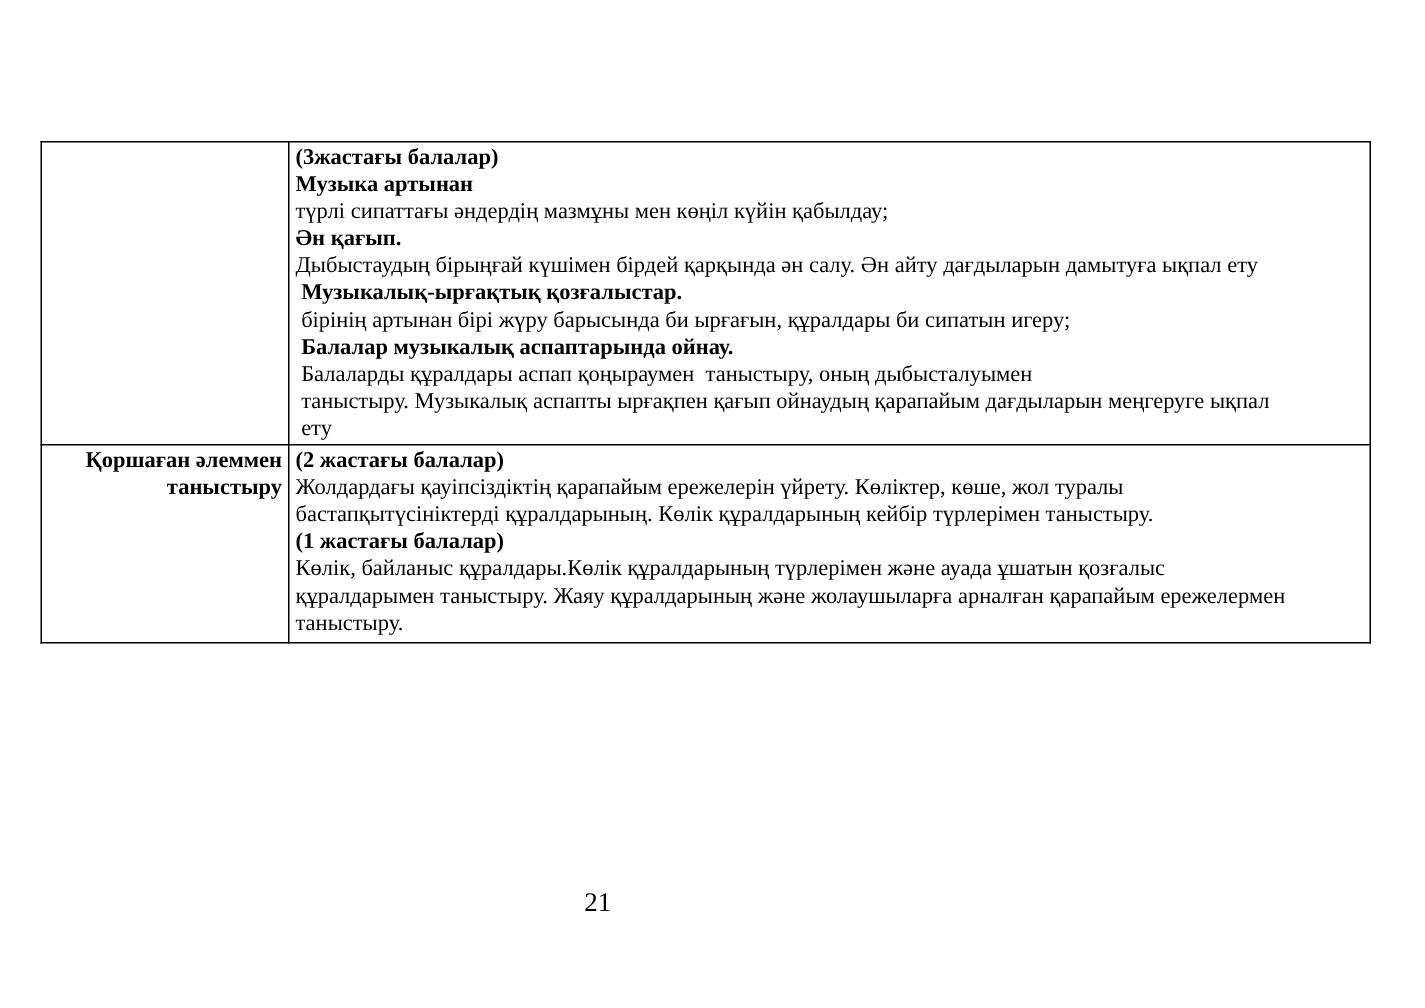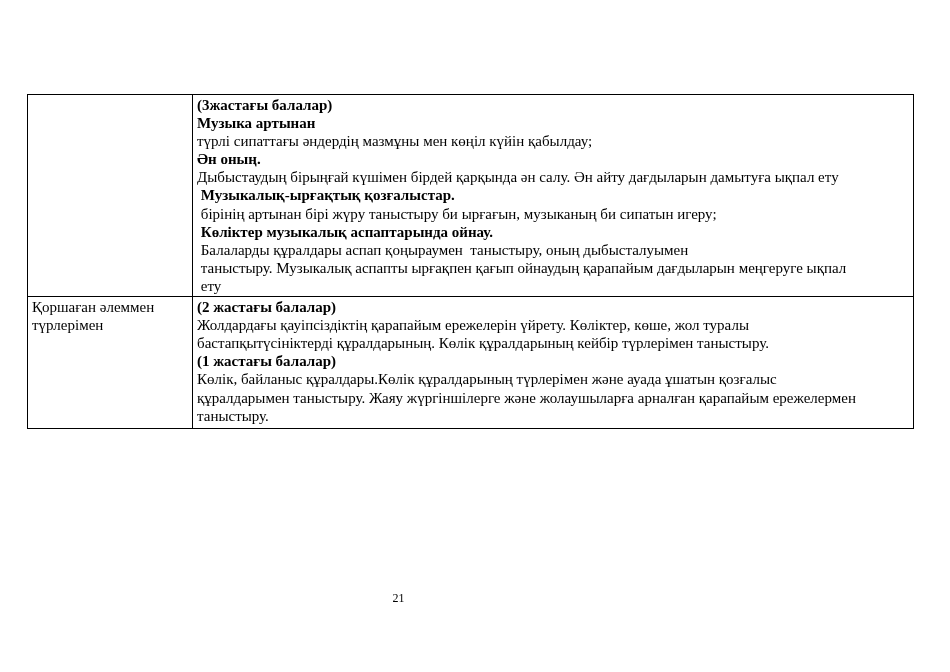--- a/index.html
+++ b/index.html
@@ -26,69 +26,69 @@
     vertical-align: top;
     padding: 1px 4px 1px 4px;
     font-size: 15px;
     line-height: 18.1px;
   }
   td.col-left  { width: 165px; }
   td.col-right { width: 721px; }
   tr.row1 td { height: 201px; }
   tr.row2 td { height: 132px; }
   td.left-head {
-    text-align: left;
-    font-weight: normal;
+    text-align: right;
+    font-weight: bold;
   }
   .line { white-space: pre-wrap; }
   .b { font-weight: bold; }
   .page-number {
     position: absolute;
     top: 591px;
     left: 0;
     width: 100%;
     text-align: center;
-    font-size: 12px;
+    font-size: 18px;
   }
 </style>
 </head>
 <body>
 
 <div class="page">
 
   <table class="doc-table">
     <tbody>
         <tr class="row1">
       <td class="col-left"></td>
       <td class="col-right">
         <div class="line b">(3жастағы балалар)</div>
         <div class="line b">Музыка артынан</div>
         <div class="line">түрлі сипаттағы әндердің мазмұны мен көңіл күйін қабылдау;</div>
-        <div class="line b">Ән оның.</div>
+        <div class="line b">Ән қағып.</div>
         <div class="line">Дыбыстаудың бірыңғай күшімен бірдей қарқында ән салу. Ән айту дағдыларын дамытуға ықпал ету</div>
         <div class="line b"> Музыкалық-ырғақтық қозғалыстар.</div>
-        <div class="line"> бірінің артынан бірі жүру таныстыру би ырғағын, музыканың би сипатын игеру;</div>
-        <div class="line b"> Көліктер музыкалық аспаптарында ойнау.</div>
+        <div class="line"> бірінің артынан бірі жүру барысында би ырғағын, құралдары би сипатын игеру;</div>
+        <div class="line b"> Балалар музыкалық аспаптарында ойнау.</div>
         <div class="line"> Балаларды құралдары аспап қоңыраумен  таныстыру, оның дыбысталуымен</div>
         <div class="line"> таныстыру. Музыкалық аспапты ырғақпен қағып ойнаудың қарапайым дағдыларын меңгеруге ықпал</div>
         <div class="line"> ету</div>
       </td>
     </tr>
     <tr class="row2">
       <td class="col-left left-head">
         <div class="line">Қоршаған әлеммен</div>
-        <div class="line">түрлерімен</div>
+        <div class="line">таныстыру</div>
       </td>
       <td class="col-right">
         <div class="line b">(2 жастағы балалар)</div>
         <div class="line">Жолдардағы қауіпсіздіктің қарапайым ережелерін үйрету. Көліктер, көше, жол туралы</div>
         <div class="line">бастапқытүсініктерді құралдарының. Көлік құралдарының кейбір түрлерімен таныстыру.</div>
         <div class="line b">(1 жастағы балалар)</div>
         <div class="line">Көлік, байланыс құралдары.Көлік құралдарының түрлерімен және ауада ұшатын қозғалыс</div>
-        <div class="line">құралдарымен таныстыру. Жаяу жүргіншілерге және жолаушыларға арналған қарапайым ережелермен</div>
+        <div class="line">құралдарымен таныстыру. Жаяу құралдарының және жолаушыларға арналған қарапайым ережелермен</div>
         <div class="line">таныстыру.</div>
       </td>
     </tr>
   </tbody>
     </table>
 
   <div class="page-number">21</div>
 
 </div>
 

